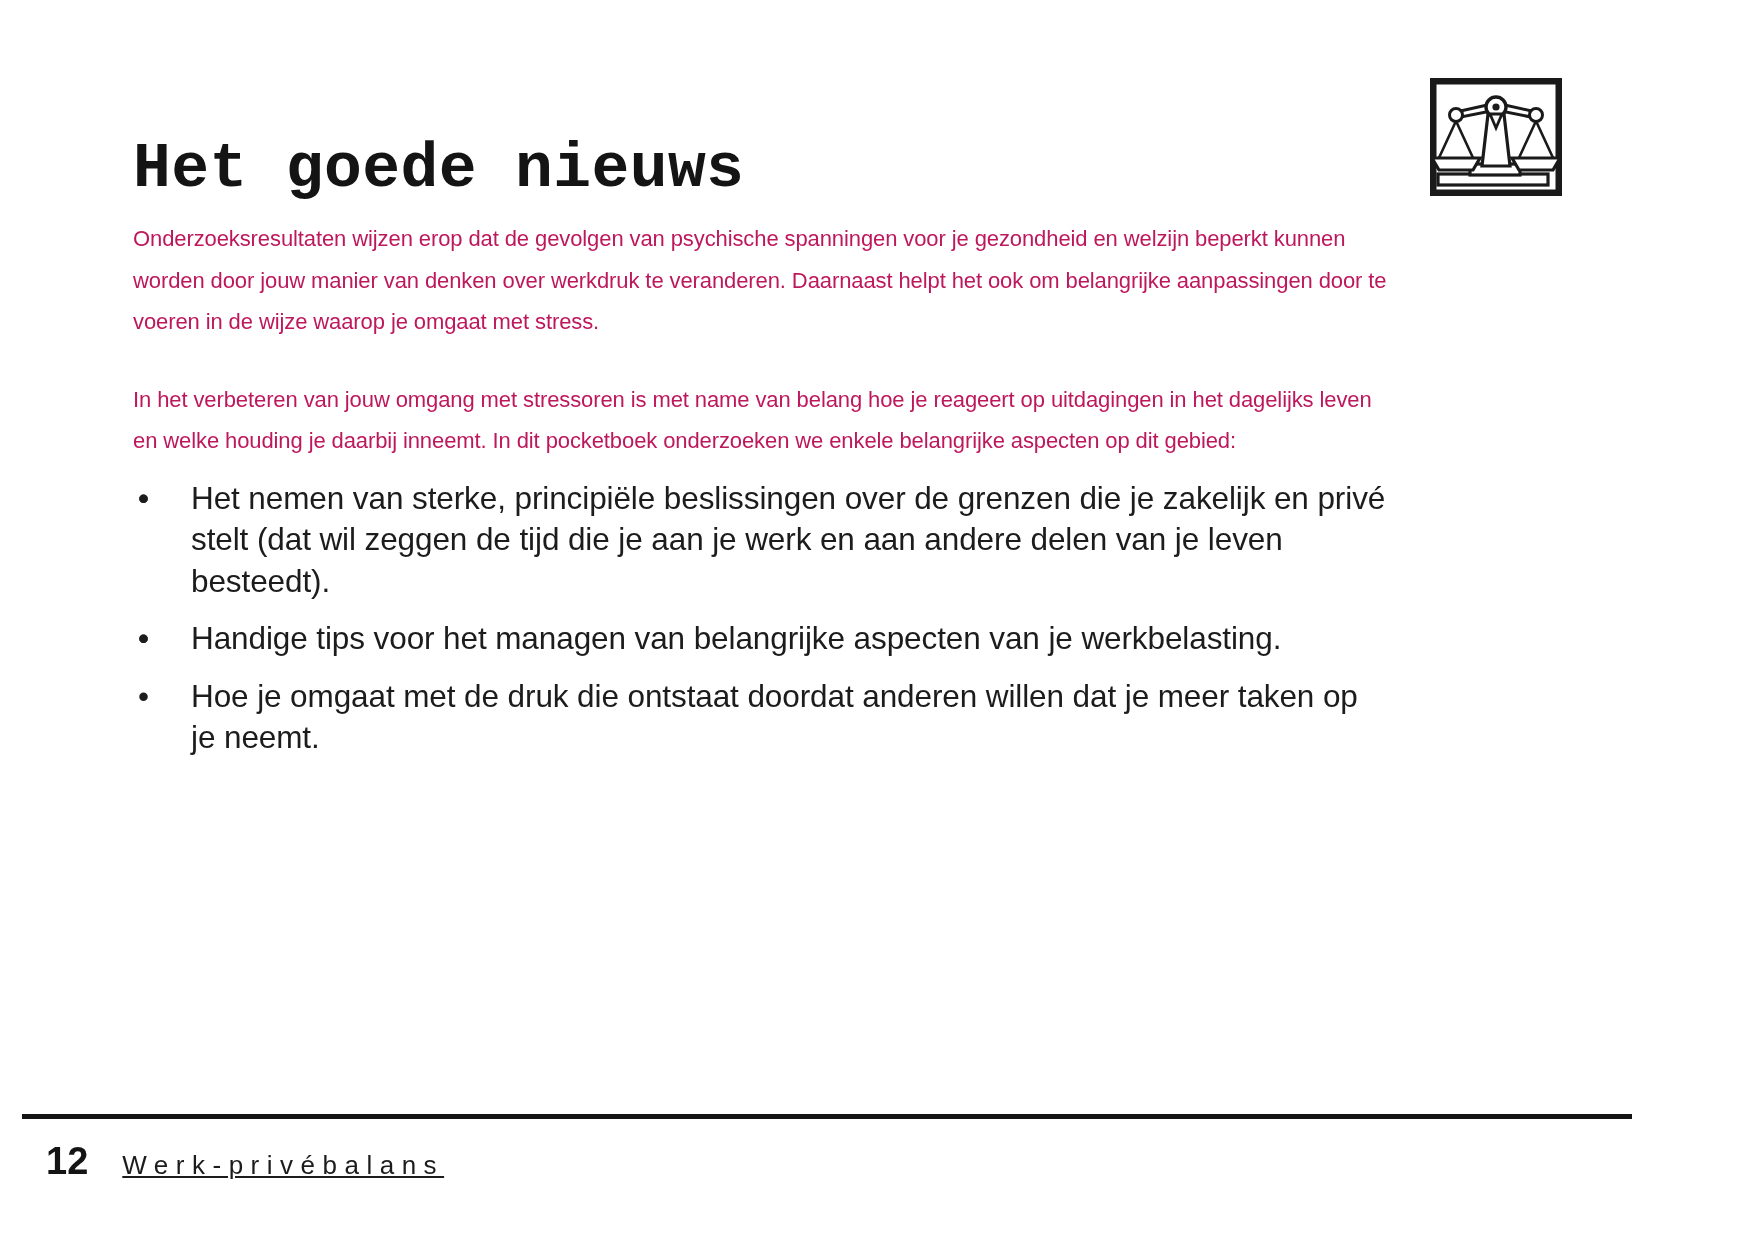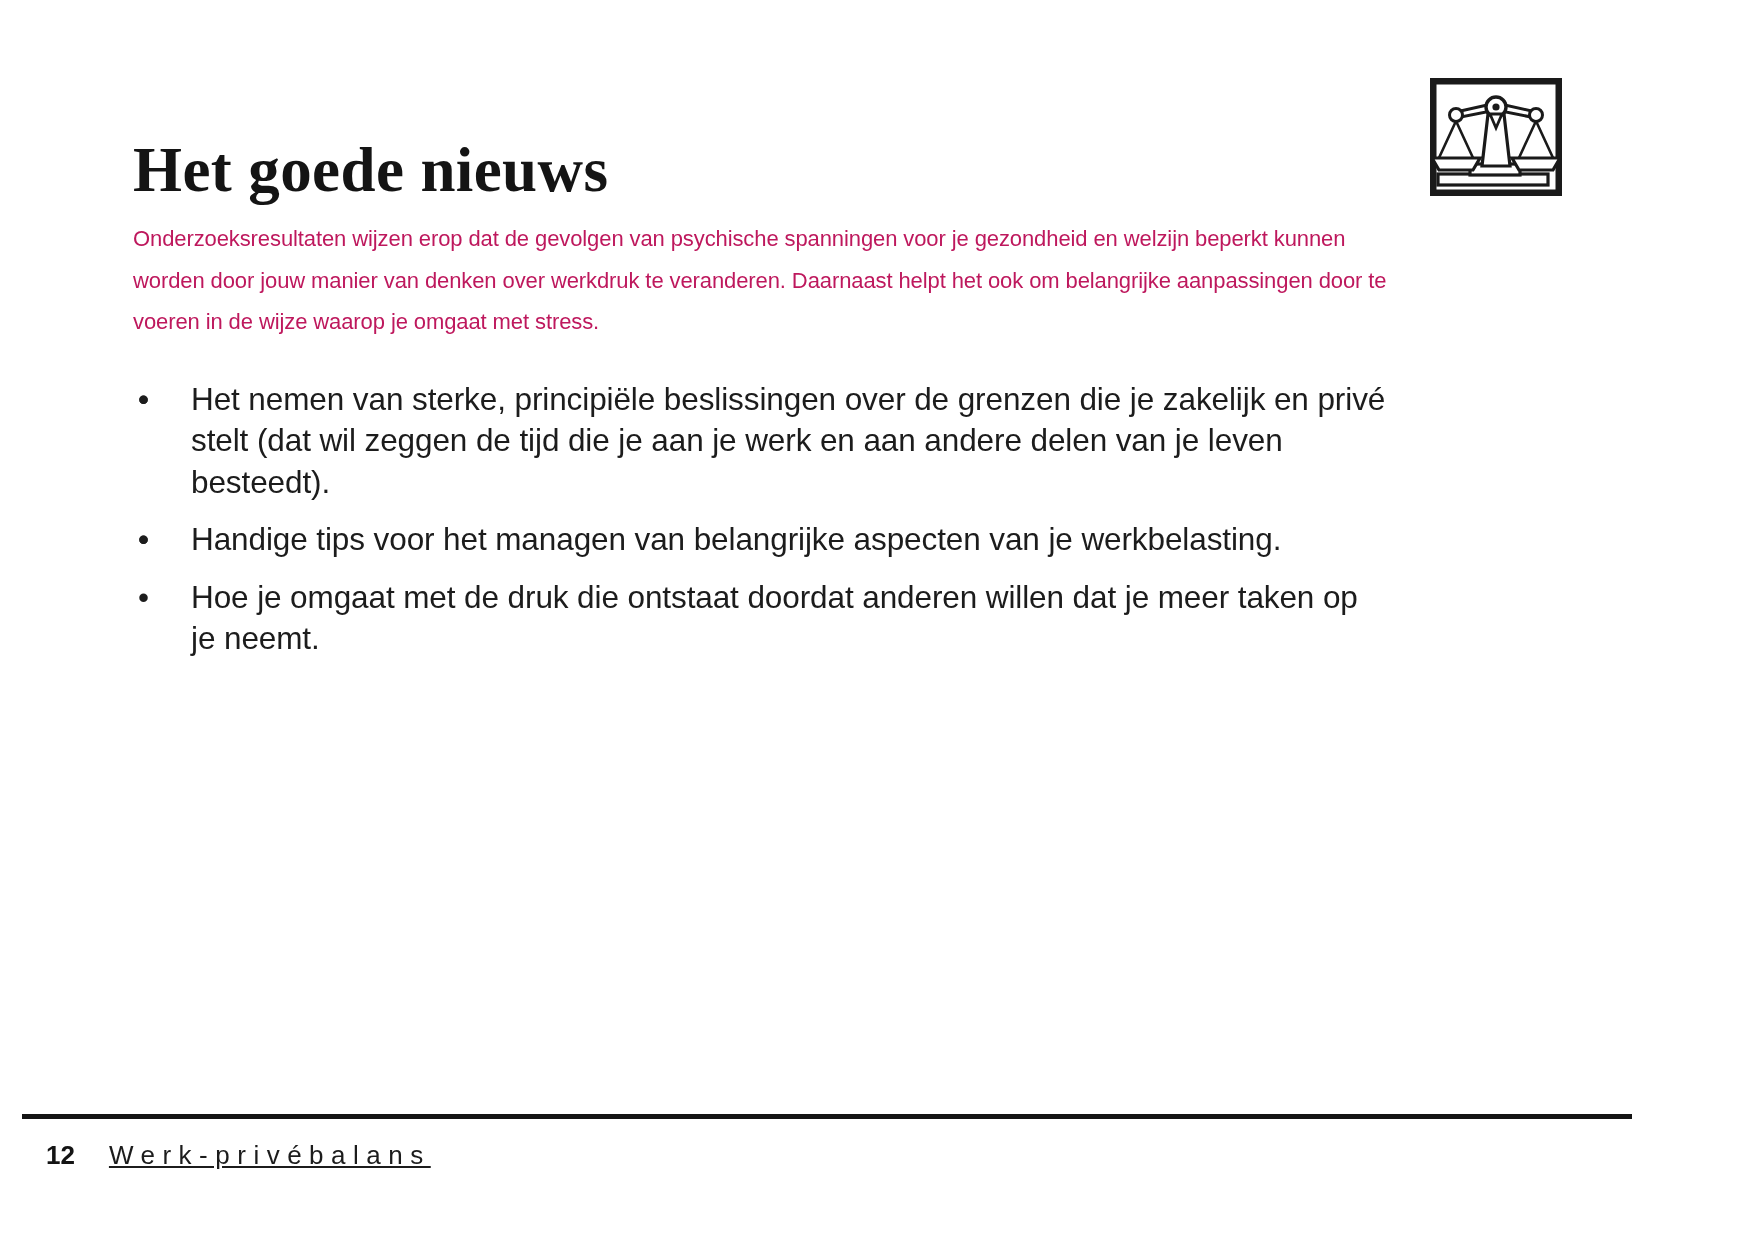--- a/index.html
+++ b/index.html
@@ -28,21 +28,21 @@
     left: 0;
     right: 0;
     top: 0;
     height: 210px;
   }
 
   .page-title {
     position: absolute;
     left: 133px;
     top: 95px;
-    font-family: Liberation Serif, serif;
+    font-family: Liberation Mono, monospace;
     font-weight: bold;
     font-size: 63px;
     line-height: 1.05;
     letter-spacing: 0.4px;
     color: #141414;
     white-space: nowrap;
   }
 
   
   .scales-icon {
@@ -114,21 +114,21 @@
   }
   .footer {
     position: absolute;
     left: 46px;
     top: 1140px;
     display: flex;
     align-items: baseline;
     gap: 34px;
   }
   .footer-page-number {
-    font-size: 26px;
+    font-size: 38px;
     font-weight: bold;
     color: #141414;
     letter-spacing: 0px;
   }
   .footer-book-title {
     font-size: 26px;
     color: #1c1c1c;
     letter-spacing: 7.5px;
     text-decoration: underline;
   }
@@ -173,20 +173,21 @@
 
         <path d="M82 80 L130 80 L123 92 L89 92 Z" fill="#ffffff" stroke="#1a1a1a" stroke-width="3.2"></path>
       </svg>
     </div>
   </div>
 
   <div class="content">
 
     <p class="para">Onderzoeksresultaten wijzen erop dat de gevolgen van psychische spanningen voor je gezondheid en welzijn beperkt kunnen worden door jouw manier van denken over werkdruk te veranderen. Daarnaast helpt het ook om belangrijke aanpassingen door te voeren in de wijze waarop je omgaat met stress.</p>
 
+    <p class="para intro2">In het verbeteren van jouw omgang met stressoren is met name van belang hoe je reageert op uitdagingen in het dagelijks leven en welke houding je daarbij inneemt. In dit pocketboek onderzoeken we enkele belangrijke aspecten op dit gebied:</p>
 
     <ul class="bullet-list">
       <li class="bullet-item">
         <span class="bullet-marker">•</span>
       </li>
       <li class="bullet-item">
         <span class="bullet-marker">•</span>
         <span>Het nemen van sterke, principiële beslissingen over de grenzen die je zakelijk en privé stelt (dat wil zeggen de tijd die je aan je werk en aan andere delen van je leven besteedt).</span>
       </li>
       <li class="bullet-item">

